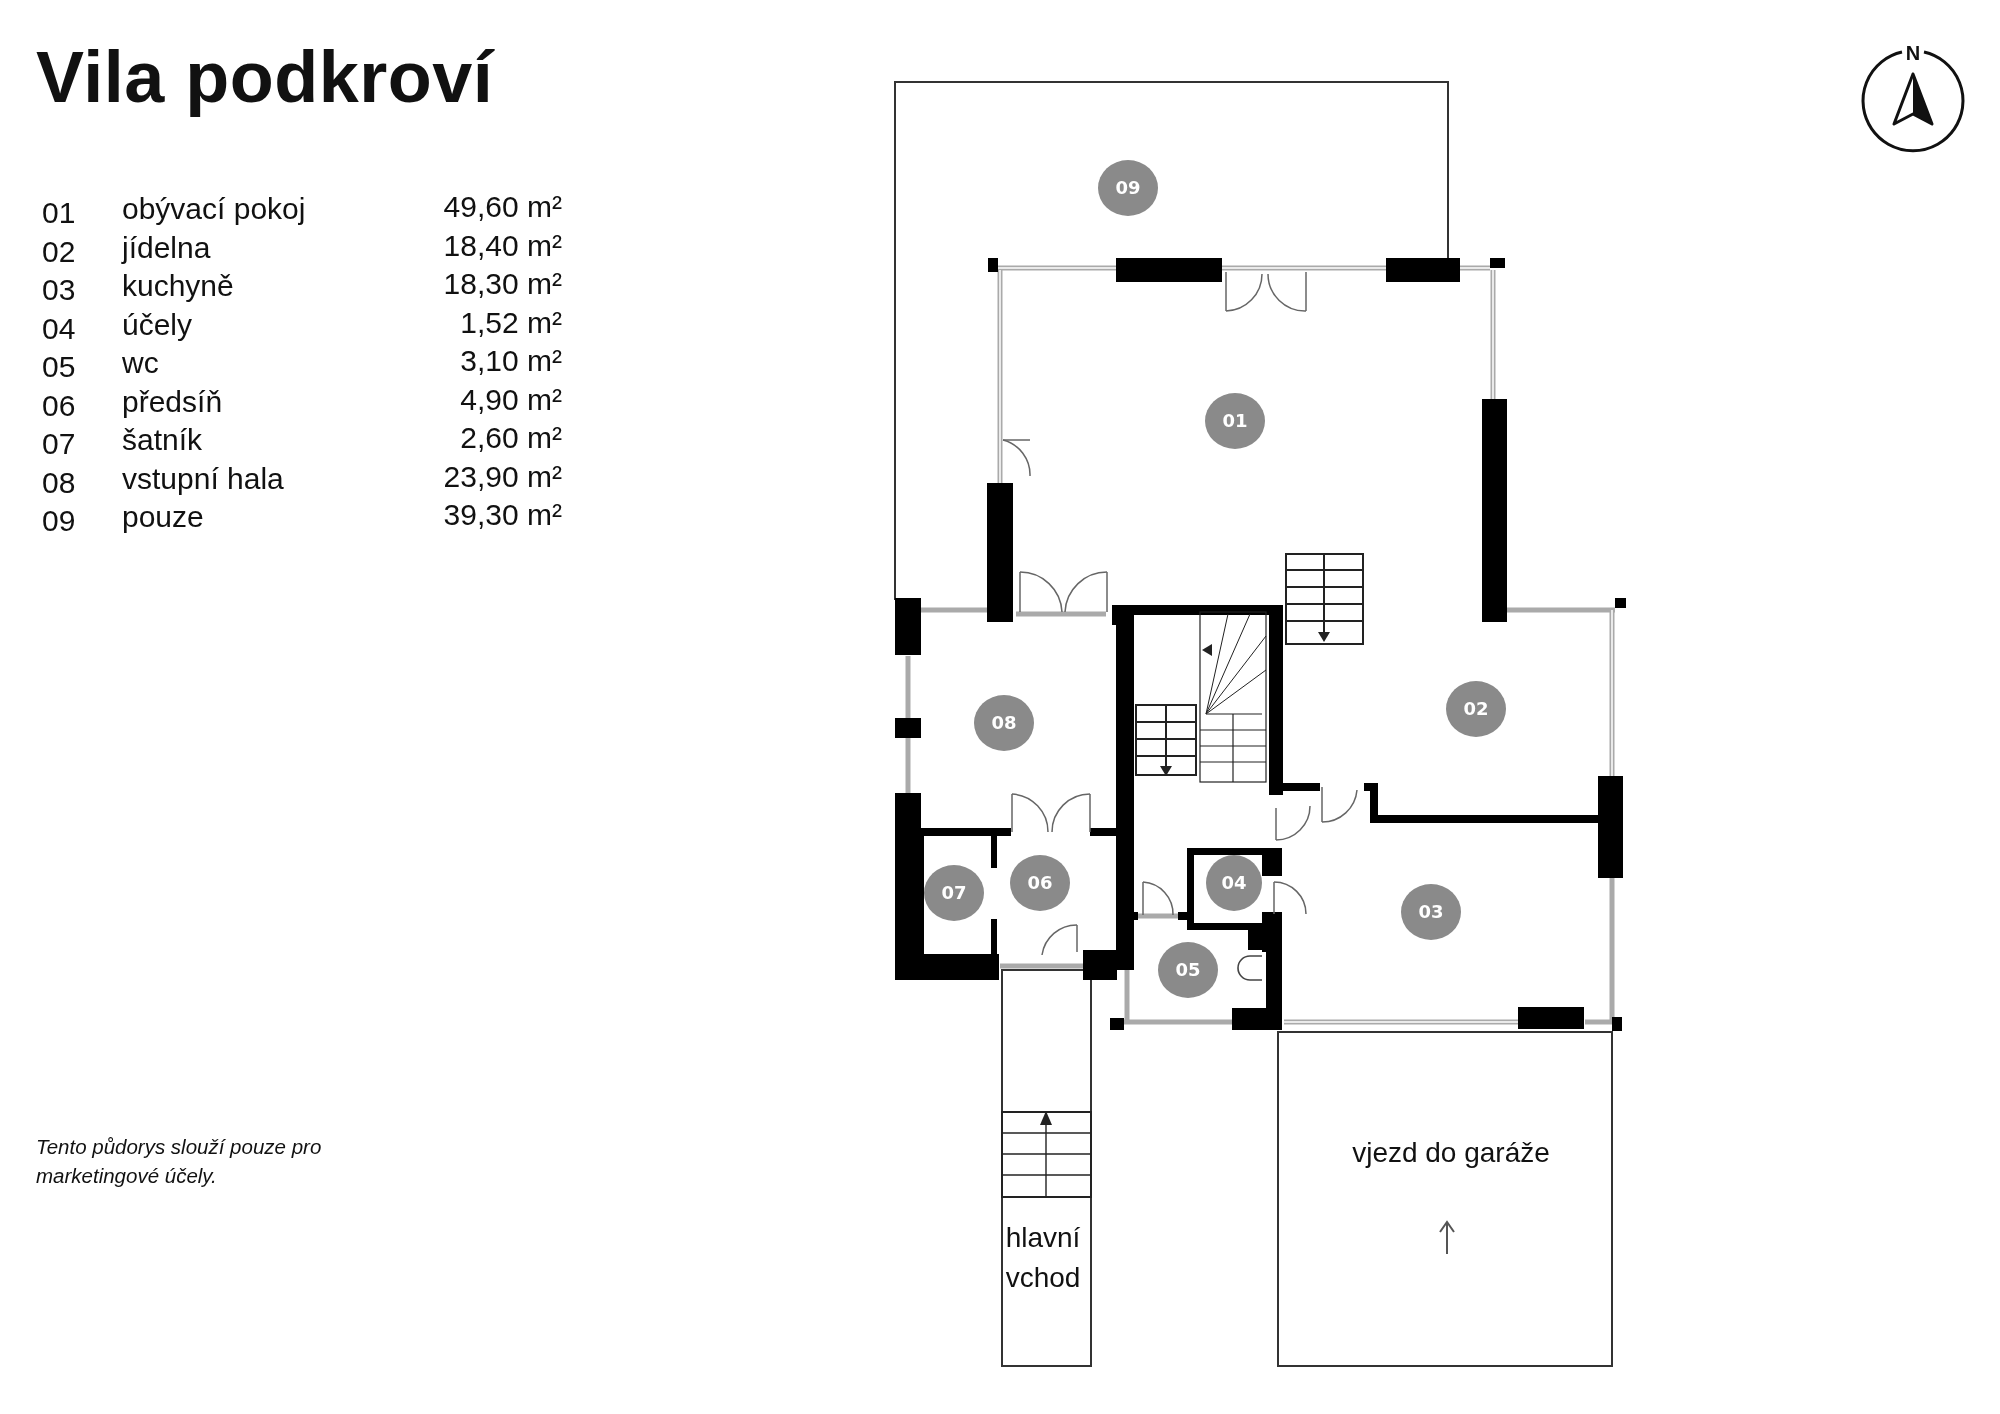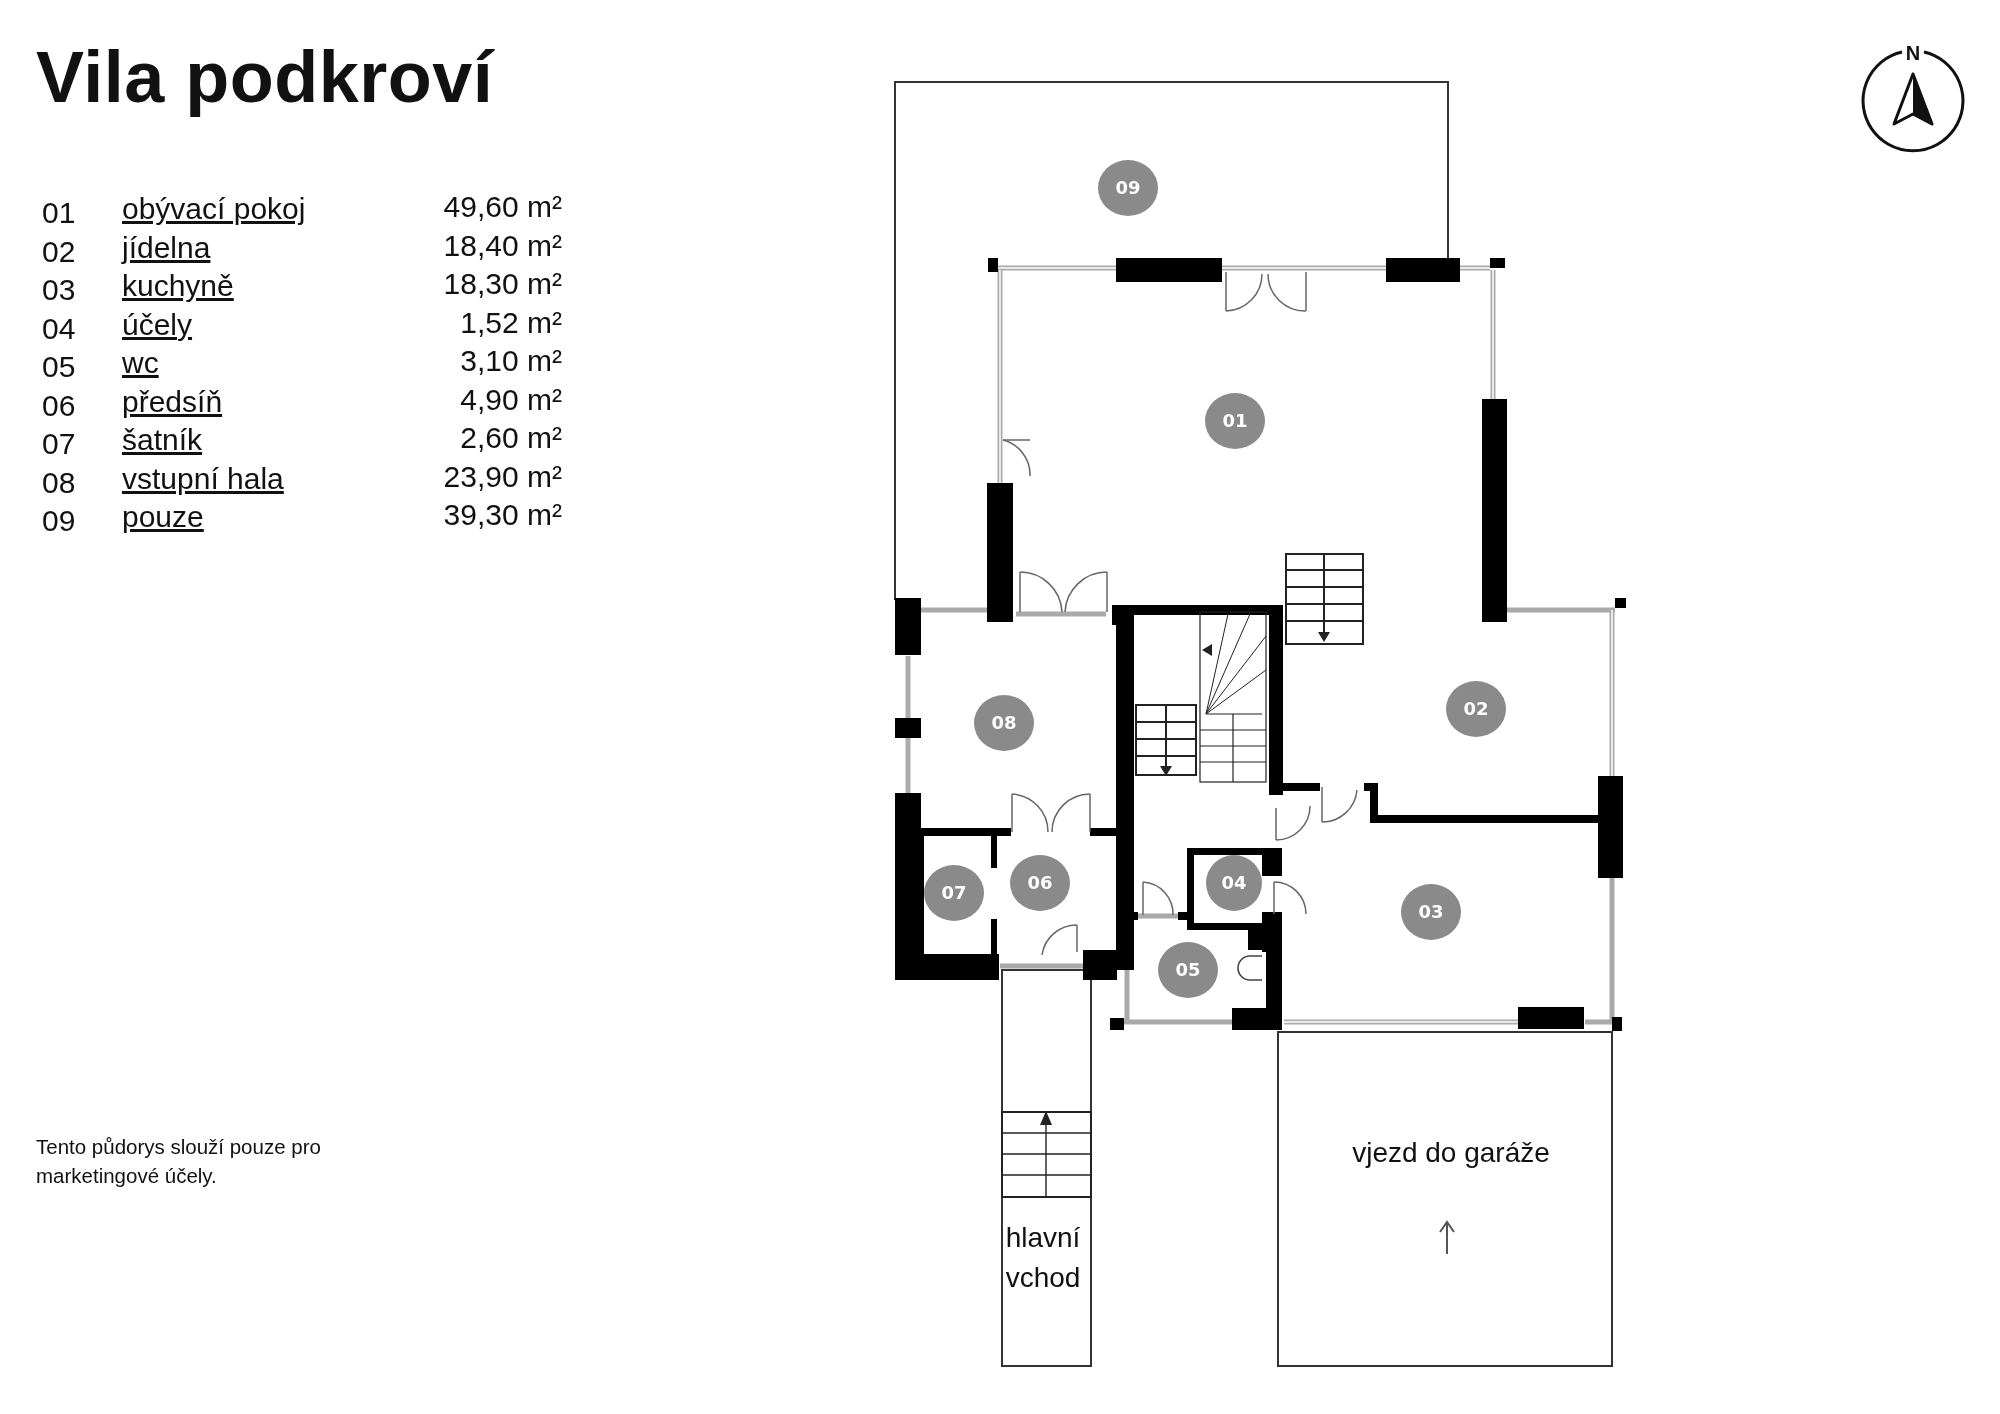--- a/index.html
+++ b/index.html
@@ -1,24 +1,24 @@
 <!DOCTYPE html>
 <html><head>
 <meta charset="utf-8">
 <style>
   html,body{margin:0;padding:0;background:#fff;}
   body{width:2000px;height:1414px;position:relative;overflow:hidden;font-family:"Liberation Sans",sans-serif;color:#111;}
   .title{position:absolute;left:36px;top:36px;font-size:72px;font-weight:700;letter-spacing:0.5px;}
   .rooms{position:absolute;left:42px;top:190px;width:520px;}
   .room-row{position:relative;height:38.5px;font-size:30px;}
   .room-num{position:absolute;left:0;top:6px;}
-  .room-name{position:absolute;left:80px;top:2px;text-decoration:underline;}
+  .room-name{position:absolute;left:80px;top:2px;}
   .room-area{position:absolute;right:0;top:0;text-align:left;}
   .disclaimer{position:absolute;left:36px;top:1132px;font-size:20.5px;line-height:29px;width:360px;}
-  .disclaimer p{margin:0 0 29px 0;}
+  .disclaimer p{margin:0 0 29px 0;font-style:italic;}
   svg.plan{position:absolute;left:0;top:0;}
   .badge{fill:#8a8a8a;}
   .badge-text{fill:#fff;font-family:"DejaVu Sans",sans-serif;font-weight:bold;font-size:18px;}
   .lbl{font-family:"Liberation Sans",sans-serif;font-size:28px;fill:#111;}
   .compass{position:absolute;left:1858px;top:40px;}
 </style>
 </head>
 <body>
 
 <div class="title">Vila podkroví</div>

